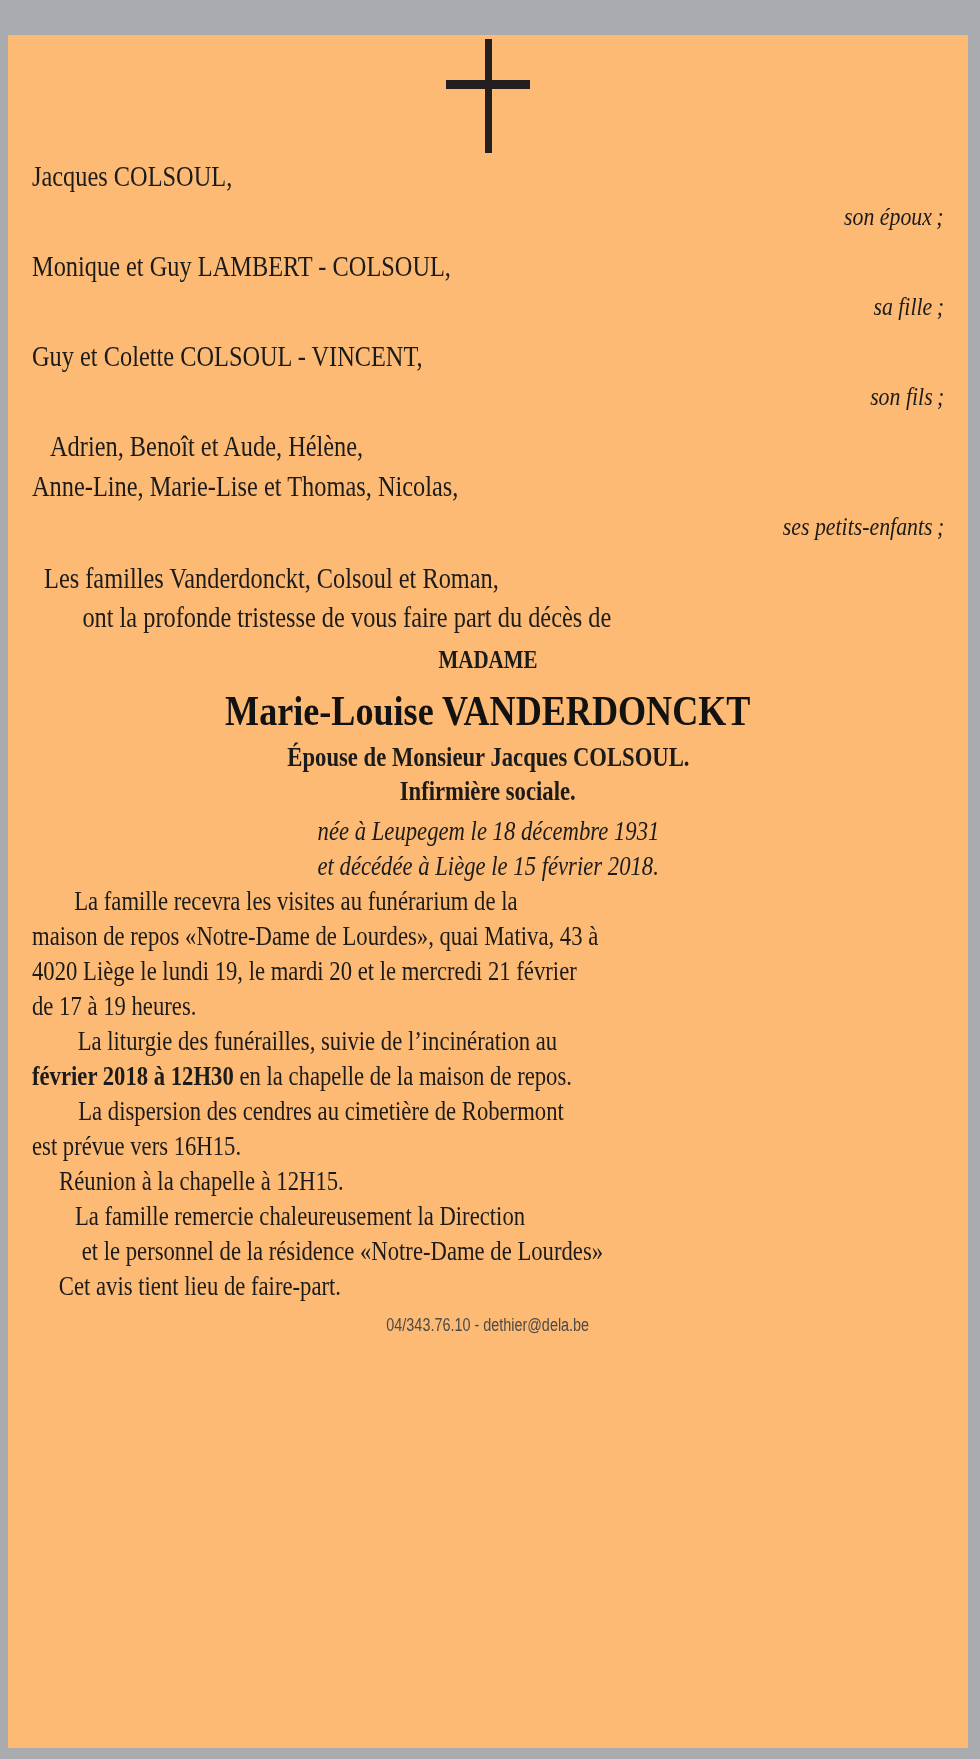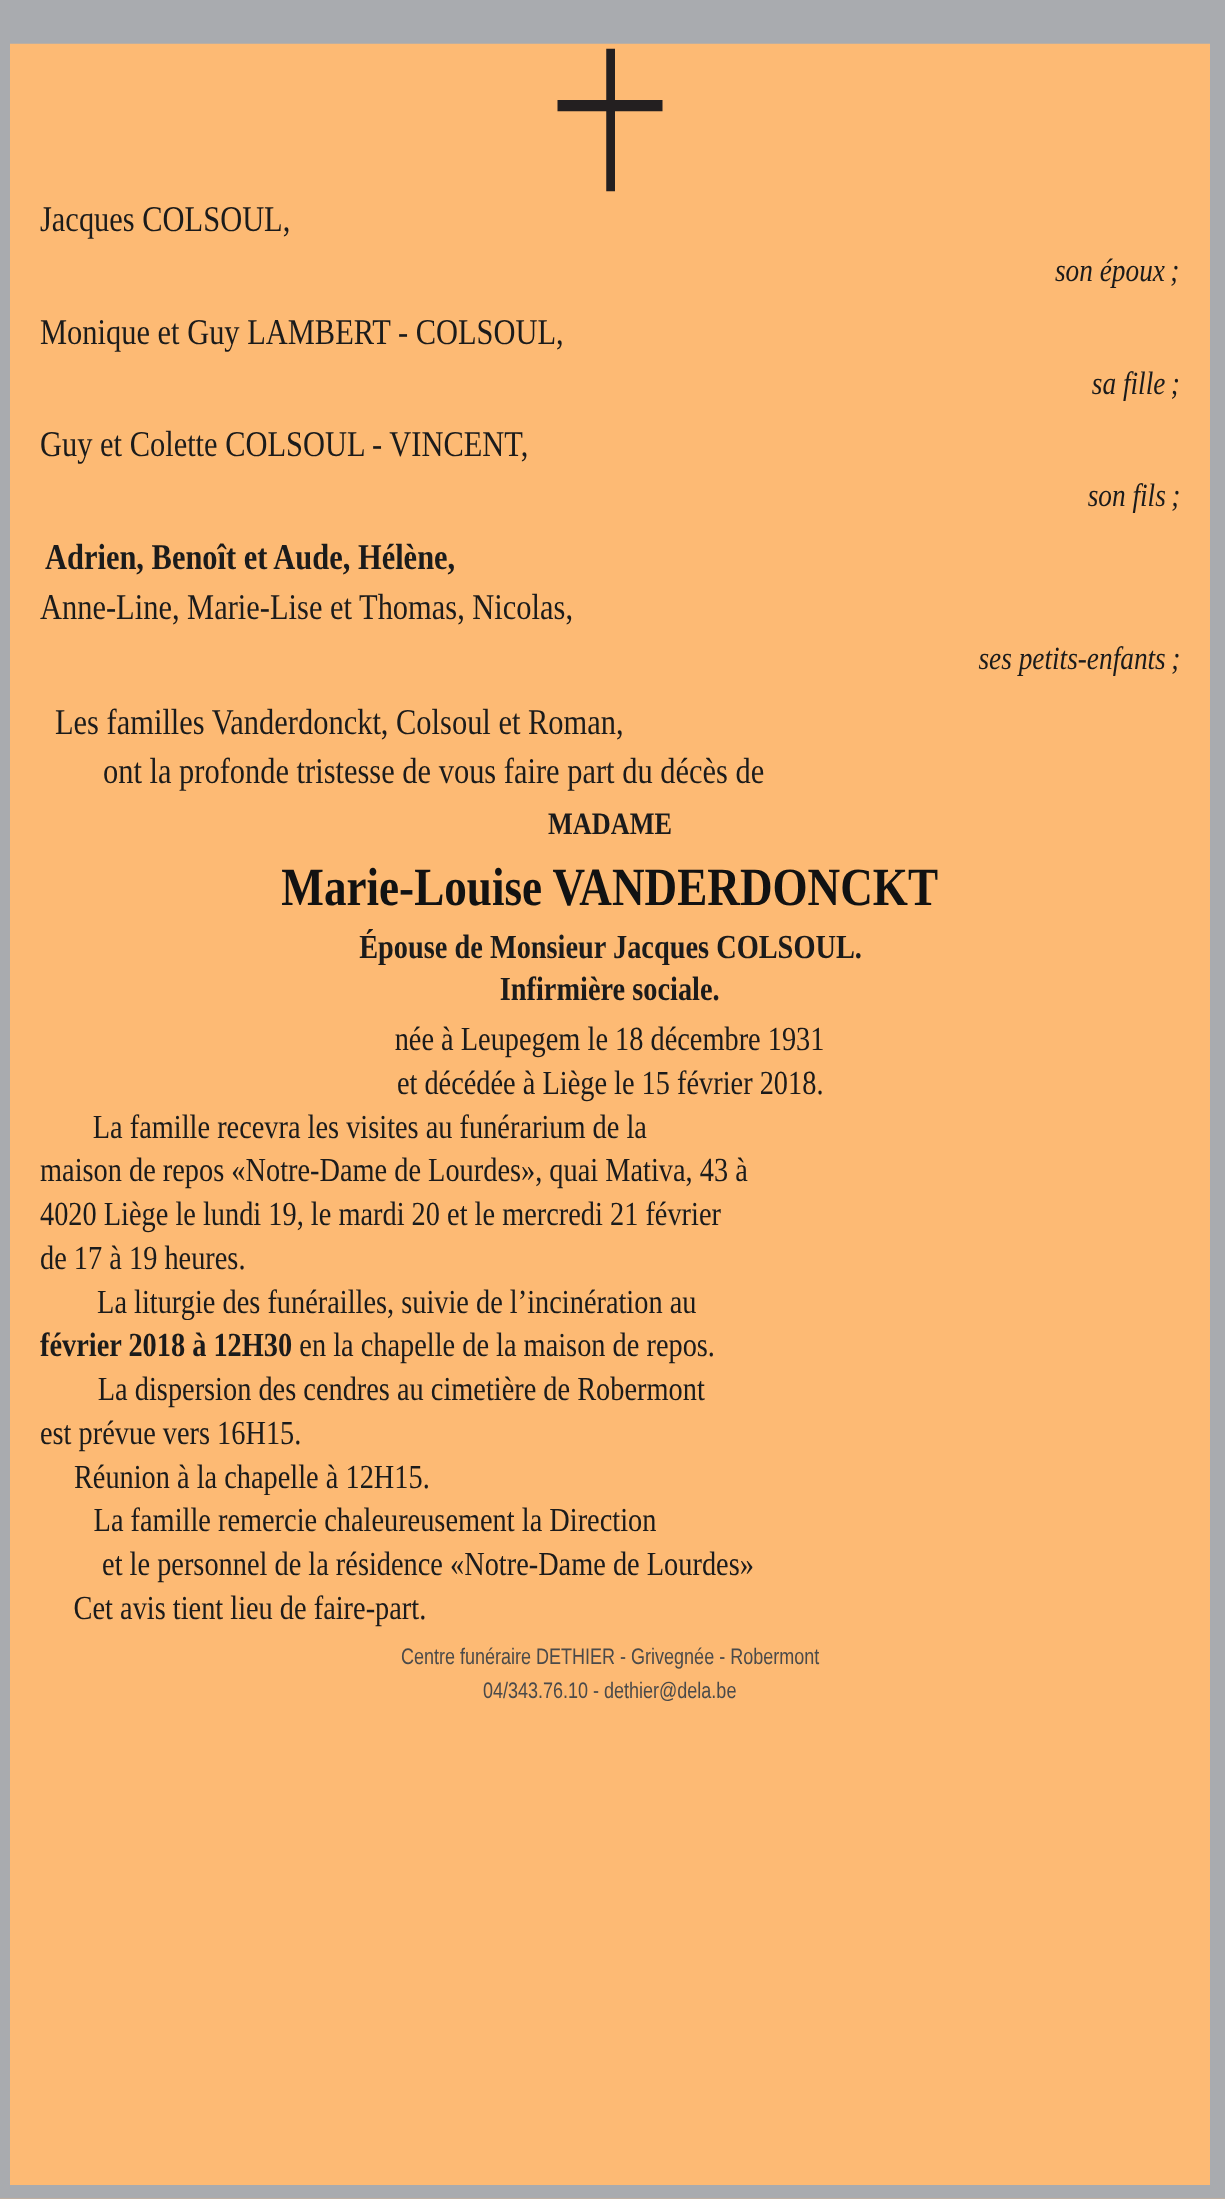--- a/index.html
+++ b/index.html
@@ -63,21 +63,21 @@
     line-height:1.0;
     color:#1b1b1b;
     font-style:italic;
     text-align:right;
     margin:0 0 14px 0;
     height:34px;
     font-family:Liberation Serif, serif;
   }
   .rel-line .condensed{transform-origin:right center;}
 
-  .gc-line{ margin:0 0 4px 4px;font-weight:bold; }
+  .gc-line{ margin:0 0 4px 18px; }
 
   .fam-line{
     font-size:29px;
     color:#1b1b1b;
     margin:0 0 2px 12px;
     text-align:left;
     height:37px;
   }
   .fam-sub{
     font-size:29px;
@@ -110,20 +110,21 @@
     margin:0 0 1px 0;
     height:33px;
     color:#1b1b1b;
   }
   .born{
     font-size:27px;
     text-align:center;
     margin:0;
     height:35px;
     color:#1b1b1b;
+    font-style:italic;
   }
   .born.first{ margin-top:7px; }
 
   .para{
     font-size:27px;
     color:#1b1b1b;
     margin:0;
     text-align:left;
   }
   .para .ln{ display:block; height:35px; }
@@ -210,18 +211,17 @@
     <div class="para">
       <span class="ln ctr"><span class="condensed" style="transform-origin: center center;">La famille remercie chaleureusement la Direction</span></span>
       <span class="ln ctr"><span class="condensed" style="transform-origin: center center;">et le personnel de la résidence «Notre-Dame de Lourdes»</span></span>
     </div>
 
     <div class="para">
       <span class="ln ctr"><span class="condensed" style="transform-origin: center center;">Cet avis tient lieu de faire-part.</span></span>
     </div>
 
     <div class="footer">
-      <span class="fl"><span class="condensed" style="transform-origin: center center;">Centre funéraire DETHIER - Grivegnée - Robermont</span></span>
       <span class="fl"><span class="condensed" style="transform-origin: center center;">04/343.76.10 - dethier@dela.be</span></span>
     </div>
 
   </div>
 </div>
 
 </body></html>

